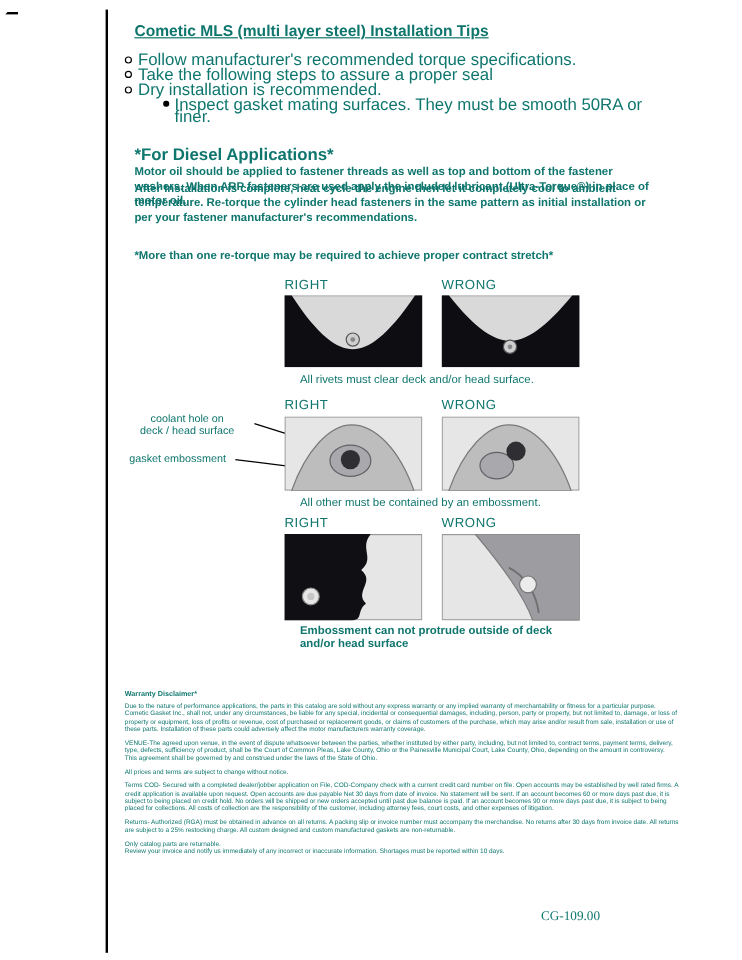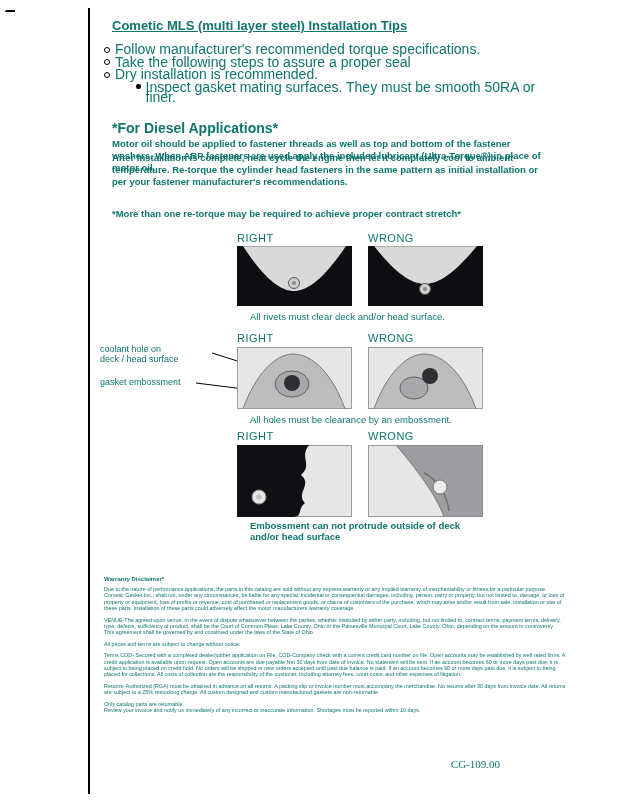--- a/index.html
+++ b/index.html
@@ -22,21 +22,21 @@
   .col-right{left:237px;width:115px;}
   .col-wrong{left:368px;width:115px;}
   .dg-head{font-size:11px;letter-spacing:0.5px;}
   .h-row1{top:232px;} .h-row2{top:332px;} .h-row3{top:430px;}
   .img{display:block;}
   .img-row1{top:246px;height:60px;}
   .img-row2{top:347px;height:62px;}
   .img-row3{top:445px;height:72px;}
   .caption{font-size:9.5px;line-height:11px;left:237px;width:280px;margin-left:13px;}
   .cap1{top:311px;} .cap2{top:414px;} .cap3{top:520px;font-weight:bold;}
-  .callout{font-size:9px;line-height:10px;text-align:left;}
+  .callout{font-size:9px;line-height:10px;text-align:center;}
   .callout-coolant{left:100px;top:344px;width:112px;}
   .callout-emboss{left:100px;top:377px;width:96px;}
   .arrows{left:196px;top:346px;width:104px;height:55px;pointer-events:none;}
   .prewrap{white-space:pre-line;}
   .disc-h{left:104px;top:576px;font-size:6px;font-weight:bold;}
   .disc{left:104px;top:586px;width:462px;font-size:5.4px;line-height:6.4px;}
   .disc p{margin:0 0 5px 0;}
   .footer{left:340px;top:758px;width:160px;text-align:right;font-size:11px;font-family:"Liberation Serif", serif;}
 </style>
 </head>
@@ -112,21 +112,21 @@
     <path d="M6,62 C18,28 38,7 56,7 C76,7 96,28 108,62 Z" fill="#bdbdbd" stroke="#7a7a7a"></path>
     <ellipse cx="55" cy="37" rx="17" ry="13" fill="#a9a9ad" stroke="#626266"></ellipse>
     <circle cx="55" cy="36" r="8" fill="#2f2f33"></circle>
   </svg>
   <svg class="abs img col-wrong img-row2" viewBox="0 0 115 62" width="115" height="62">
     <rect x="0.5" y="0.5" width="114" height="61" fill="#e6e6e6" stroke="#999"></rect>
     <path d="M6,62 C18,28 38,7 56,7 C76,7 96,28 108,62 Z" fill="#bdbdbd" stroke="#7a7a7a"></path>
     <ellipse cx="46" cy="41" rx="14" ry="11" fill="#a9a9ad" stroke="#626266"></ellipse>
     <circle cx="62" cy="29" r="8" fill="#2f2f33"></circle>
   </svg>
-  <div class="abs caption cap2">All holes must be clearance by an embossment.</div>
+  <div class="abs caption cap2">All other must be contained by an embossment.</div>
 
   <div class="abs dg-head col-right h-row3">RIGHT</div>
   <div class="abs dg-head col-wrong h-row3">WRONG</div>
 
   <svg class="abs img col-right img-row3" viewBox="0 0 115 72" width="115" height="72">
     <rect x="0.5" y="0.5" width="114" height="71" fill="#e6e6e6" stroke="#999"></rect>
     <path d="M0,0 L72,0 C62,12 76,20 64,30 C76,40 58,48 68,58 C60,64 66,72 56,72 L0,72 Z" fill="#101014"></path>
     <circle cx="22" cy="52" r="7" fill="#e6e6e6" stroke="#888"></circle>
     <circle cx="22" cy="52" r="3" fill="#c6c6c6"></circle>
   </svg>

